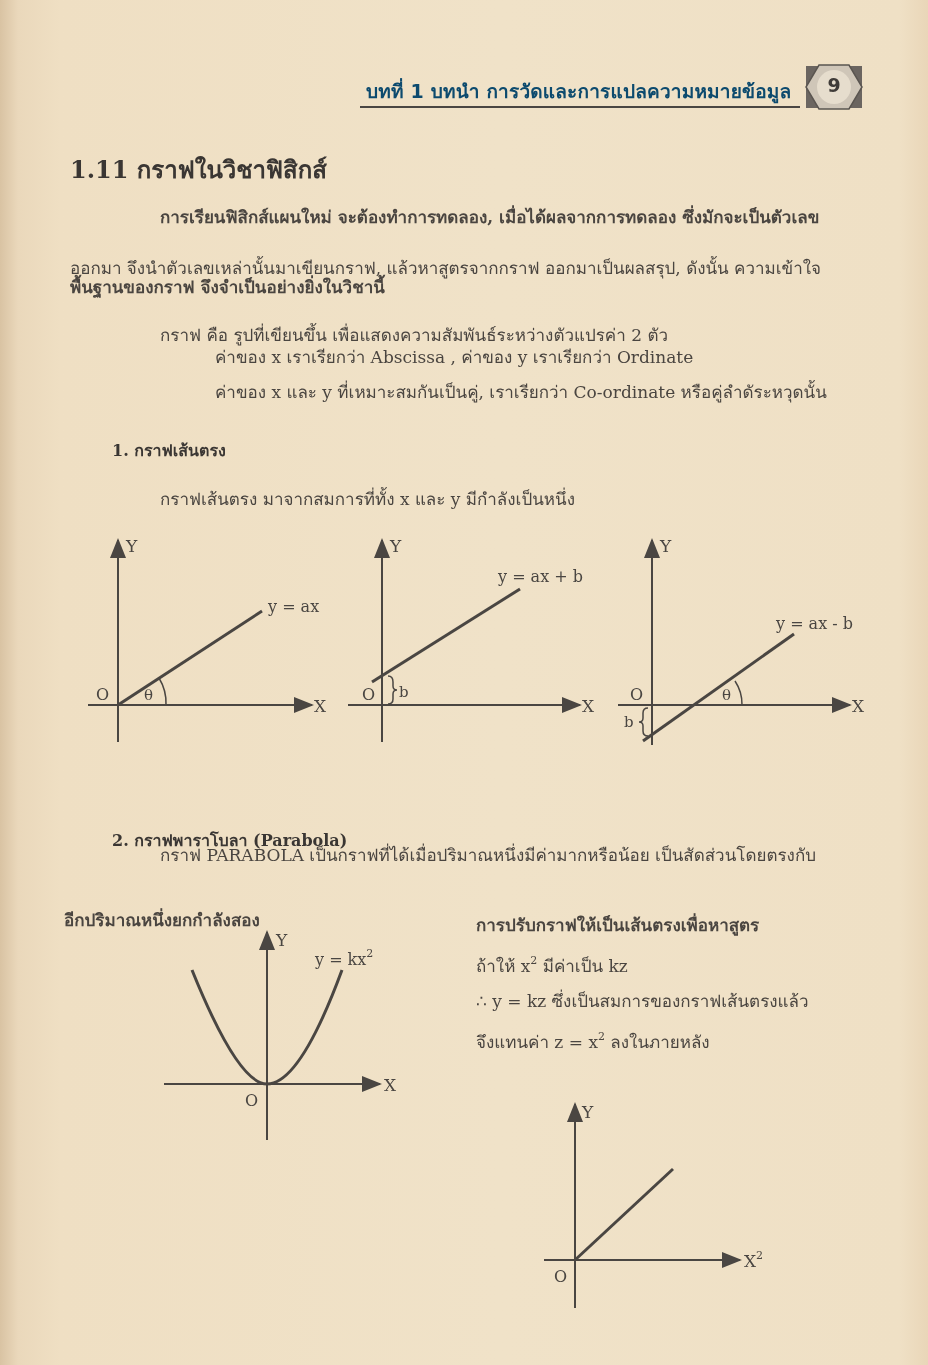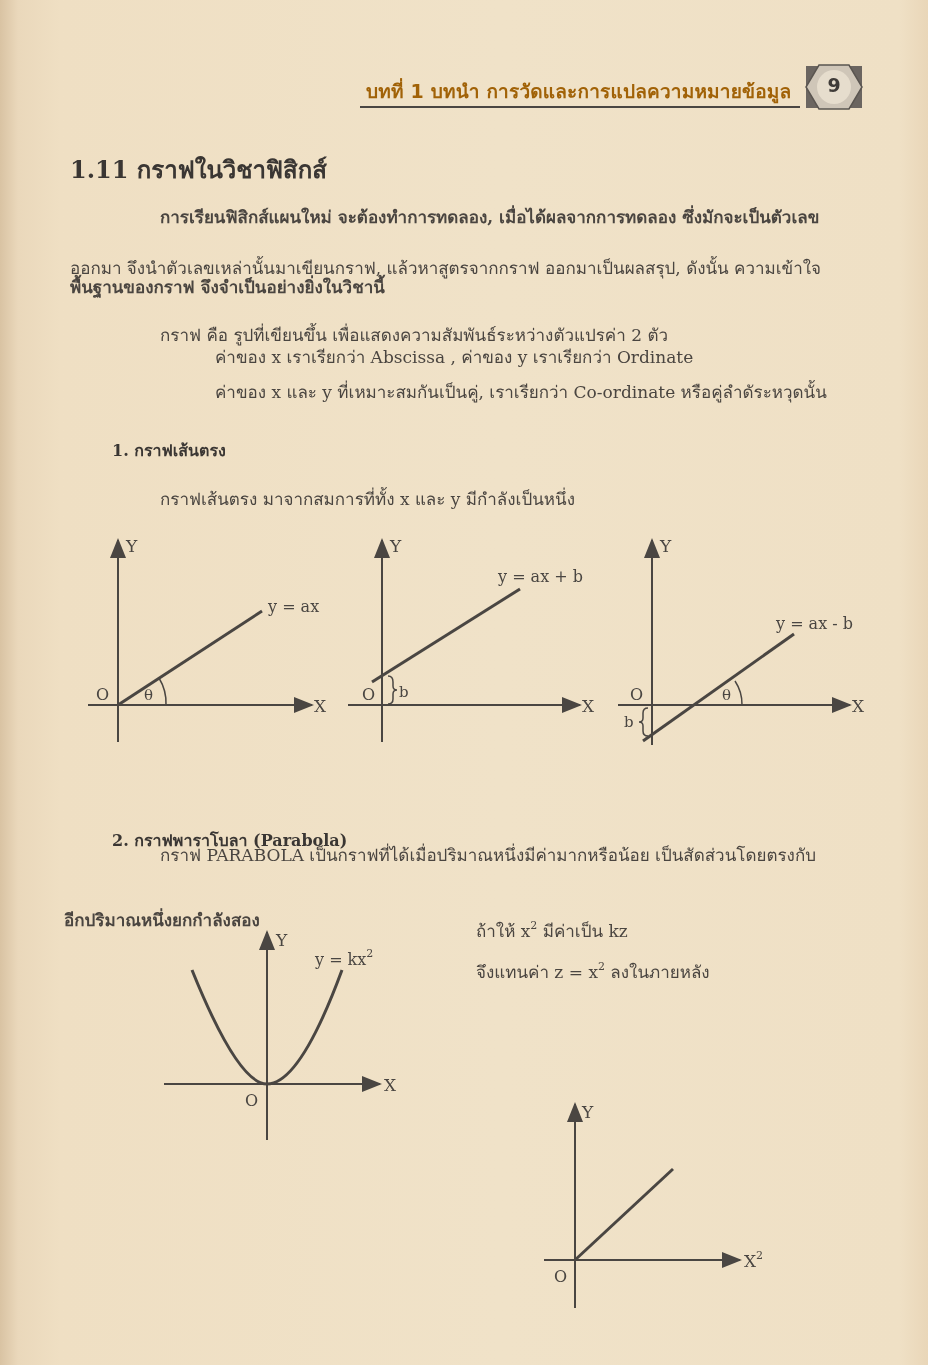--- a/index.html
+++ b/index.html
@@ -5,21 +5,21 @@
   html, body { margin:0; padding:0; }
   body {
     width:928px; height:1365px; position:relative; overflow:hidden;
     background: linear-gradient(90deg, #d9c3a3 0px, #ead8bb 18px, #efdfc3 60px, #f0e2c8 500px, #efe0c5 900px, #e9d6b8 928px);
     color:#4a4540;
     font-family:"DejaVu Serif", serif;
   }
   .abs { position:absolute; }
   .header-text {
     left:366px; top:76px; font-family:"DejaVu Sans", sans-serif; font-weight:bold;
-    font-size:19px; color:#a16207; letter-spacing:0.2px; white-space:nowrap;
+    font-size:19px; color:#0c4a6e; letter-spacing:0.2px; white-space:nowrap;
   }
   .header-rule { left:360px; top:106px; width:440px; height:2px; background:#4a4642; }
   .badge { left:805px; top:64px; width:58px; height:46px; }
   .section-title {
     left:70px; top:150px; font-family:"DejaVu Serif", serif; font-weight:bold;
     font-size:24px; color:#3a3633; white-space:nowrap;
   }
   .para { font-size:17px; line-height:35px; color:#4a4540; white-space:nowrap; }
   .bold { font-weight:bold; }
   .sub-title { font-weight:bold; font-size:16px; color:#3a3633; white-space:nowrap; }
@@ -106,21 +106,23 @@
   <line x1="107" y1="230" x2="107" y2="22" stroke="#4a4642" stroke-width="2" marker-end="url(#arr)"></line>
   <line x1="4" y1="174" x2="220" y2="174" stroke="#4a4642" stroke-width="2" marker-end="url(#arr)"></line>
   <path d="M32,60 Q78,174 107,174 Q140,174 182,60" fill="none" stroke="#4a4642" stroke-width="3"></path>
   <text x="116" y="36" font-size="17">Y</text>
   <text x="224" y="181" font-size="17">X</text>
   <text x="85" y="196" font-size="16">O</text>
   <text x="155" y="55" font-size="16">y = kx<tspan dy="-8" font-size="11">2</tspan></text>
 </svg>
 
 <div class="abs eq-block">
+  <div class="bold">การปรับกราฟให้เป็นเส้นตรงเพื่อหาสูตร</div>
   <div><span>ถ้าให้  x</span><sup>2</sup><span>  มีค่าเป็น  kz</span></div>
+  <div>∴ y  =  kz ซึ่งเป็นสมการของกราฟเส้นตรงแล้ว</div>
   <div><span>จึงแทนค่า  z  =  x</span><sup>2</sup><span>  ลงในภายหลัง</span></div>
 </div>
 
 <svg class="fig" style="left:530px;top:1090px;" width="260" height="230">
   <line x1="45" y1="218" x2="45" y2="14" stroke="#4a4642" stroke-width="2" marker-end="url(#arr)"></line>
   <line x1="14" y1="170" x2="210" y2="170" stroke="#4a4642" stroke-width="2" marker-end="url(#arr)"></line>
   <line x1="45" y1="170" x2="143" y2="79" stroke="#4a4642" stroke-width="3"></line>
   <text x="52" y="28" font-size="17">Y</text>
   <text x="214" y="177" font-size="17">X<tspan dy="-8" font-size="11">2</tspan></text>
   <text x="24" y="192" font-size="16">O</text>

